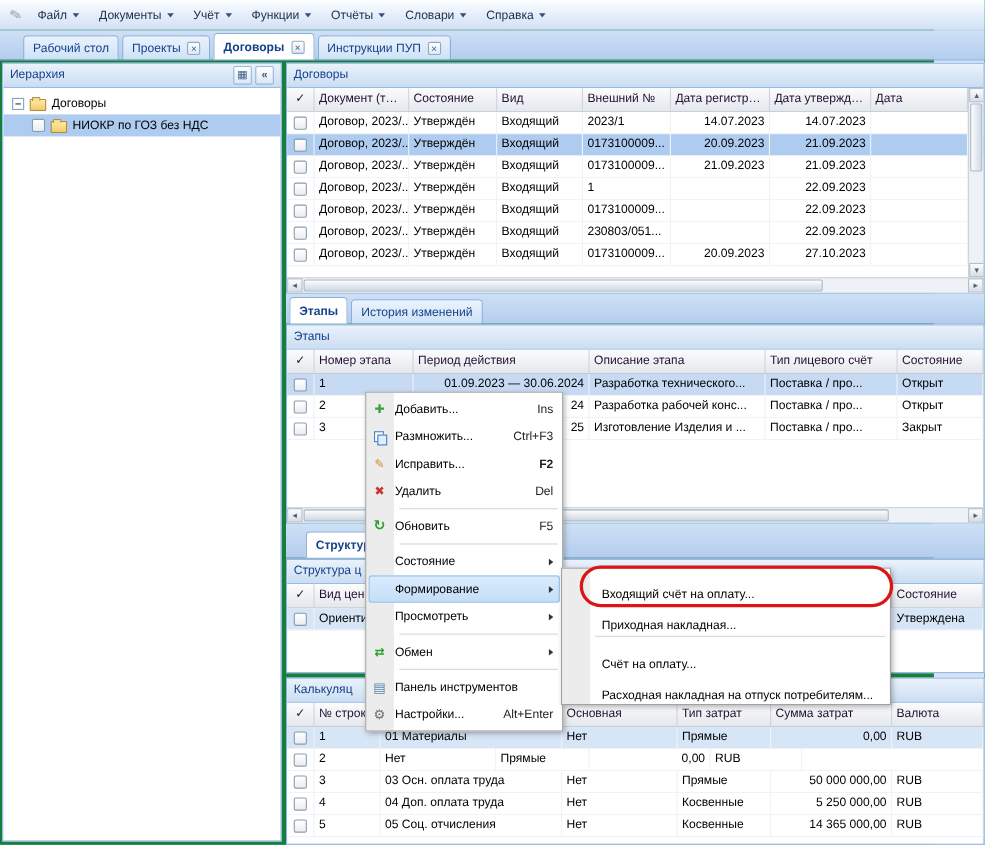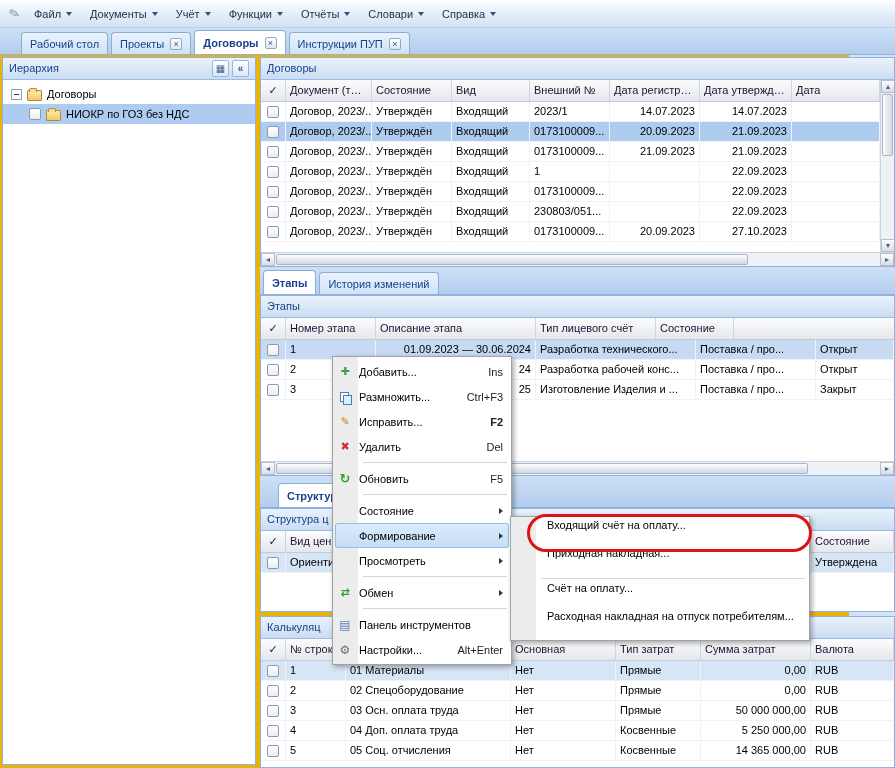--- a/index.html
+++ b/index.html
@@ -1,18 +1,18 @@
 <!DOCTYPE html>
 <html><head>
 <meta charset="utf-8">
 <style>
   *{box-sizing:border-box;margin:0;padding:0}
   html,body{width:895px;height:768px}
   body{font:11px "Liberation Sans","DejaVu Sans",sans-serif;color:#000;overflow:hidden;background:#d4e3f4}
-  #app{position:relative;width:849px;height:768px;background:#eab308}
+  #app{position:relative;width:849px;height:768px;background:#15803d}
 
   
   .menubar{position:absolute;left:0;top:0;width:895px;height:28px;background:linear-gradient(#fdfeff,#e3edfa 55%,#d2e2f4);border-bottom:1px solid #bcd2ec;display:flex;align-items:center;padding:0 4px;gap:2px}
   .logo{width:20px;height:20px;text-align:center;line-height:20px;color:#8a99ab;font-size:13px}
   .logo::before{content:"✎";display:inline-block;transform:rotate(-15deg)}
   .mb-item{display:flex;align-items:center;gap:5px;padding:4px 8px;border-radius:2px;color:#1c2c48;cursor:default}
   .caret{width:0;height:0;border-left:3px solid transparent;border-right:3px solid transparent;border-top:4px solid #35507e}
 
   
   .tabstrip{position:absolute;left:0;top:28px;width:895px;height:27px;background:linear-gradient(#cde0f5,#b4cdee);border-bottom:1px solid #8fb1dd;display:flex;align-items:flex-end;padding:0 21px;gap:3px}
@@ -92,21 +92,21 @@
   .ic{width:18px;min-width:18px;height:16px;line-height:16px;text-align:center;font-size:11px;font-family:"DejaVu Sans",sans-serif;position:relative}
   .ic-add::before{content:"✚";color:#3f9e3f}
   .ic-copy::before{content:"";position:absolute;left:4px;top:3px;width:7px;height:8px;border:1px solid #4a7ebb;background:#fff}
   .ic-copy::after{content:"";position:absolute;left:7px;top:6px;width:7px;height:8px;border:1px solid #4a7ebb;background:#dfeefc}
   .ic-edit::before{content:"✎";color:#c79018}
   .ic-delete::before{content:"✖";color:#cc3333}
   .ic-refresh::before{content:"↻";color:#2f9e2f;font-weight:bold;font-size:13px}
   .ic-exchange::before{content:"⇄";color:#2f9e2f;font-weight:bold}
   .ic-toolbar::before{content:"▤";color:#5b84b8;font-size:12px}
   .ic-settings::before{content:"⚙";color:#707070;font-size:12px}
-  .sm-item{height:28px;display:flex;align-items:flex-start;padding:0 8px 0 34px;white-space:nowrap;overflow:hidden}
+  .sm-item{height:28px;display:flex;align-items:flex-end;padding:0 8px 0 34px;white-space:nowrap;overflow:hidden}
 
   
   .ring{position:absolute;left:527px;top:514px;width:285px;height:38px;border:3px solid #dc1414;border-radius:19px;z-index:12;pointer-events:none}
 </style>
 </head>
 <body>
 
 <div id="app">
 
   <div class="menubar">
@@ -304,20 +304,21 @@
       </div>
   </div>
 
   <div class="panel sec-stages">
     <div class="panel-header">
         <span>Этапы</span>
       </div>
     <div class="ghead">
       <div class="gh-cell sc0 center">✓</div>
       <div class="gh-cell sc1">Номер этапа</div>
+      <div class="gh-cell sc2">Период действия</div>
       <div class="gh-cell sc3">Описание этапа</div>
       <div class="gh-cell sc4">Тип лицевого счёт</div>
       <div class="gh-cell sc5">Состояние</div>
     </div>
     <div class="grow sel2">
       <div class="gcell sc0 center">
           <span class="cb"></span>
         </div>
       <div class="gcell sc1">1</div>
       <div class="gcell sc2 r">01.09.2023 — 30.06.2024</div>
@@ -402,21 +403,20 @@
       <div class="gcell kc3">Нет</div>
       <div class="gcell kc4">Прямые</div>
       <div class="gcell kc5 r">0,00</div>
       <div class="gcell kc6">RUB</div>
     </div>
     <div class="grow">
       <div class="gcell kc0 center">
           <span class="cb"></span>
         </div>
       <div class="gcell kc1">2</div>
-      <div class="gcell kc2">02 Спецоборудование</div>
       <div class="gcell kc3">Нет</div>
       <div class="gcell kc4">Прямые</div>
       <div class="gcell kc5 r">0,00</div>
       <div class="gcell kc6">RUB</div>
     </div>
     <div class="grow">
       <div class="gcell kc0 center">
           <span class="cb"></span>
         </div>
       <div class="gcell kc1">3</div>

